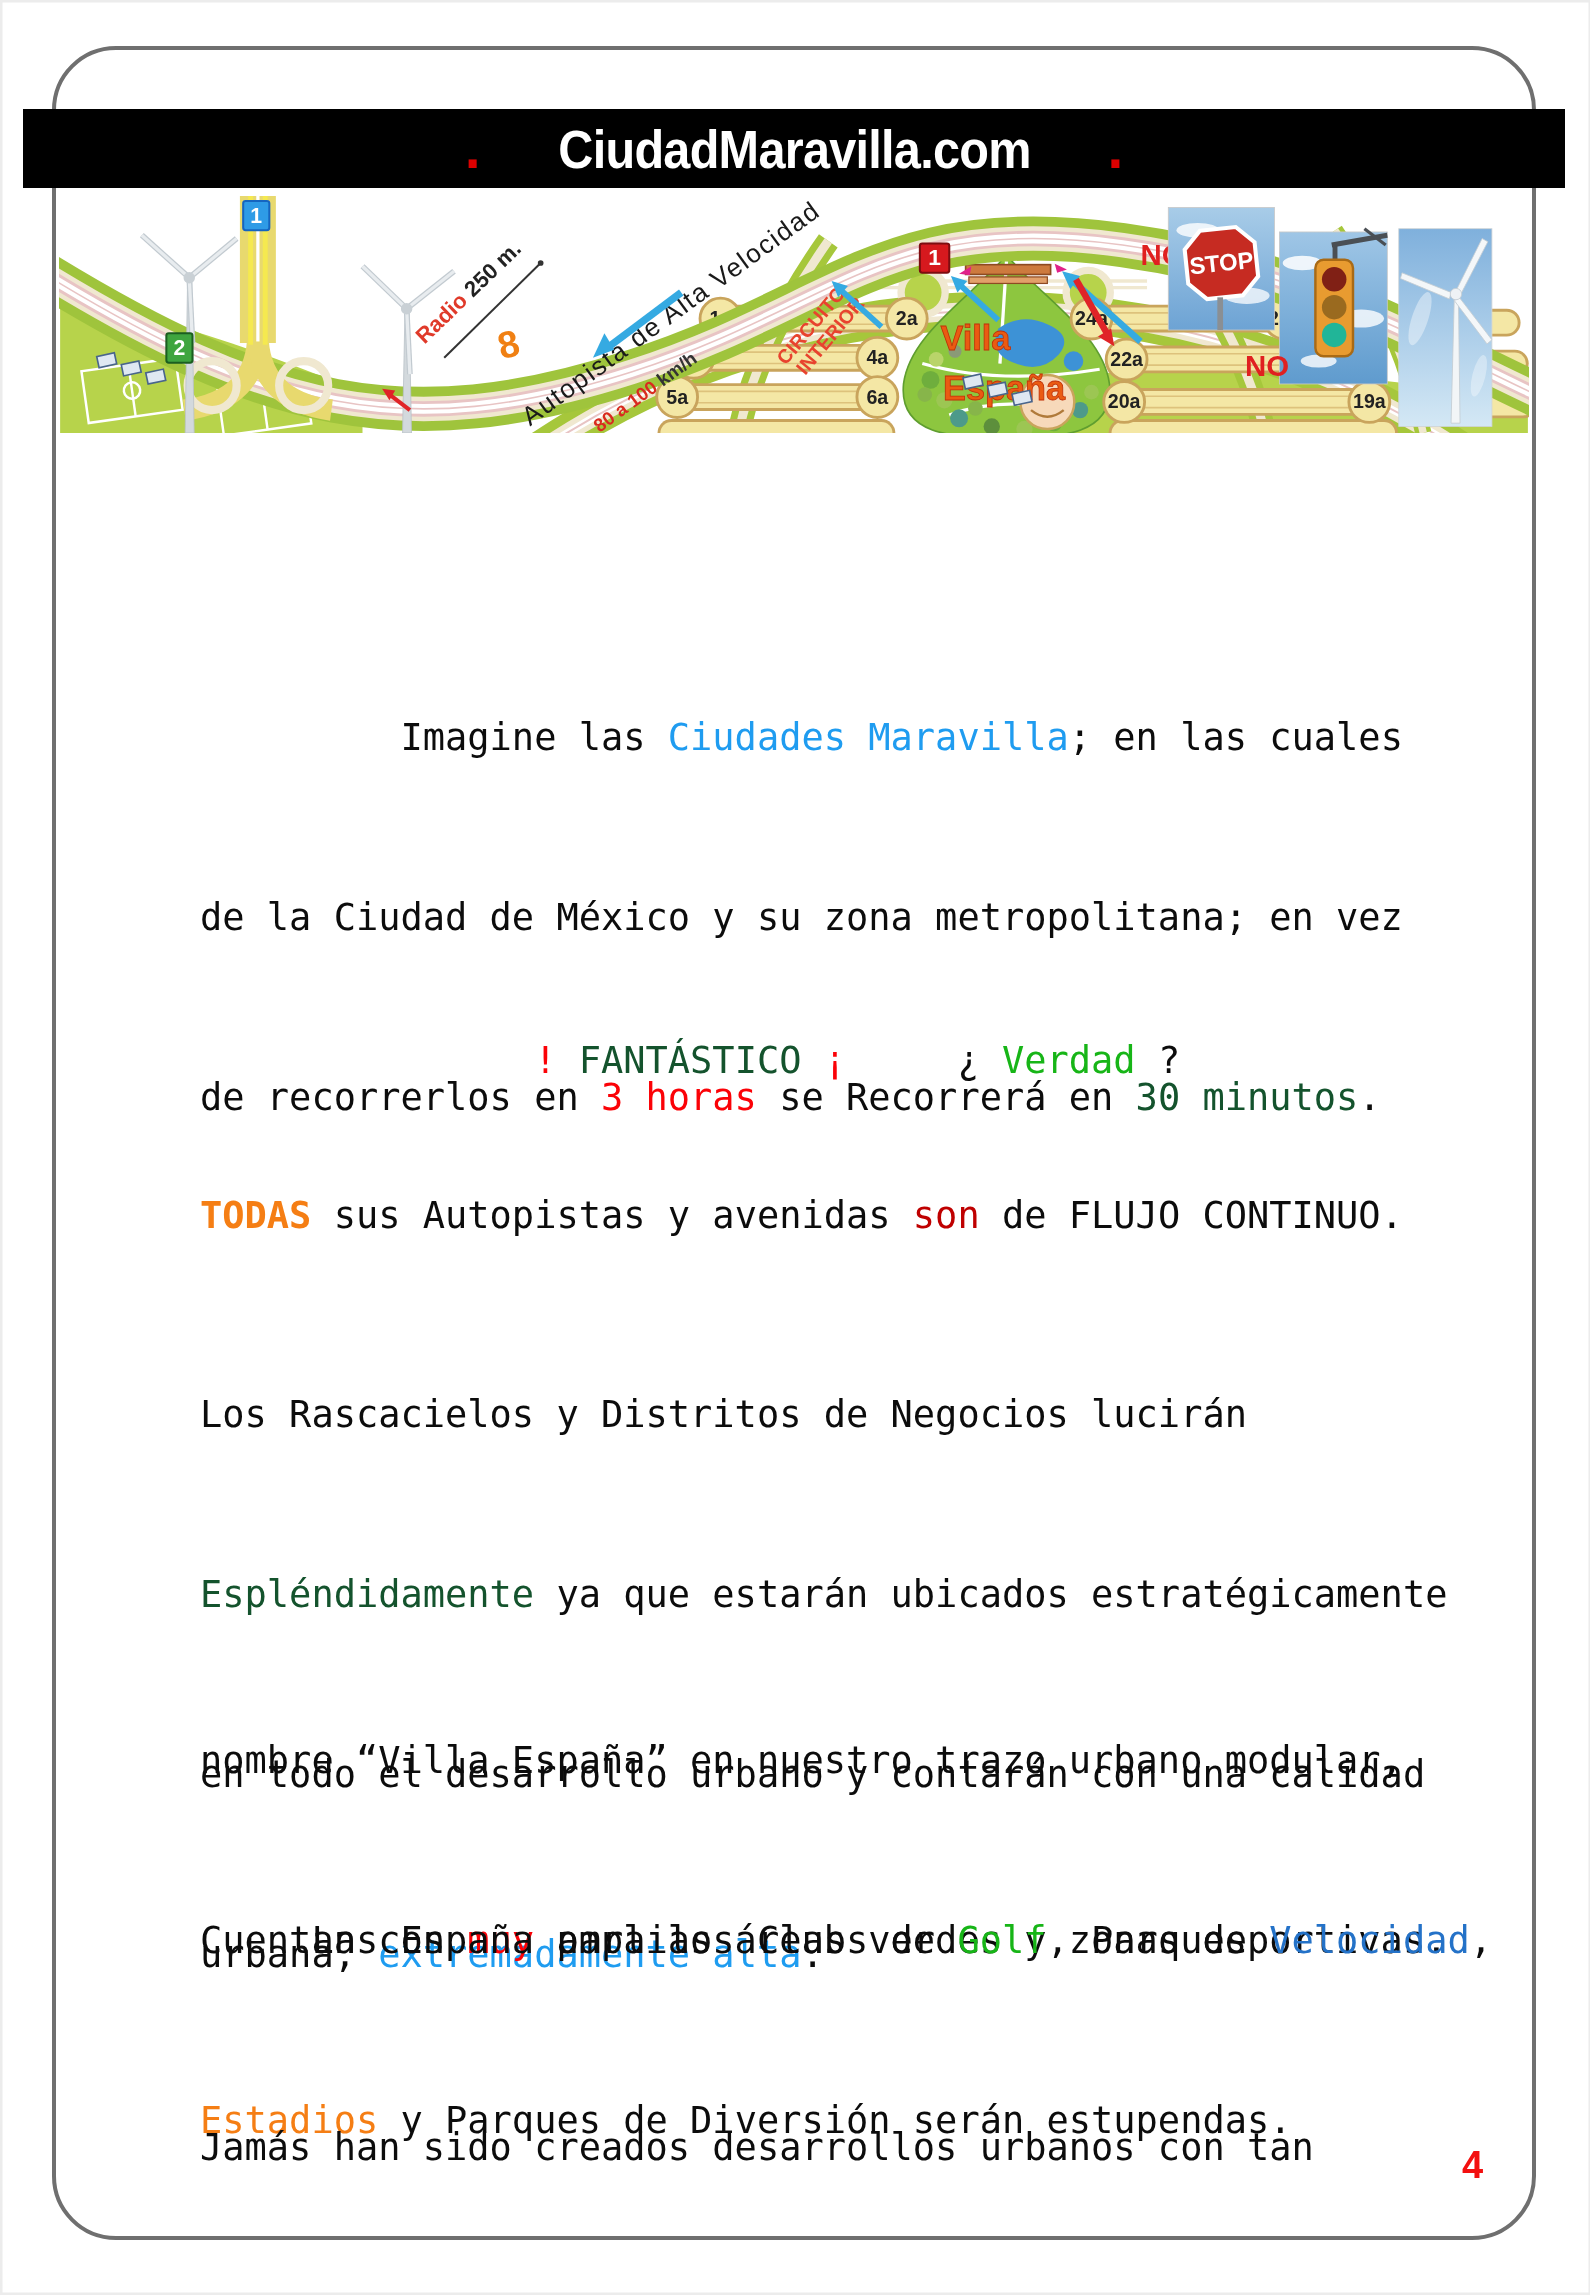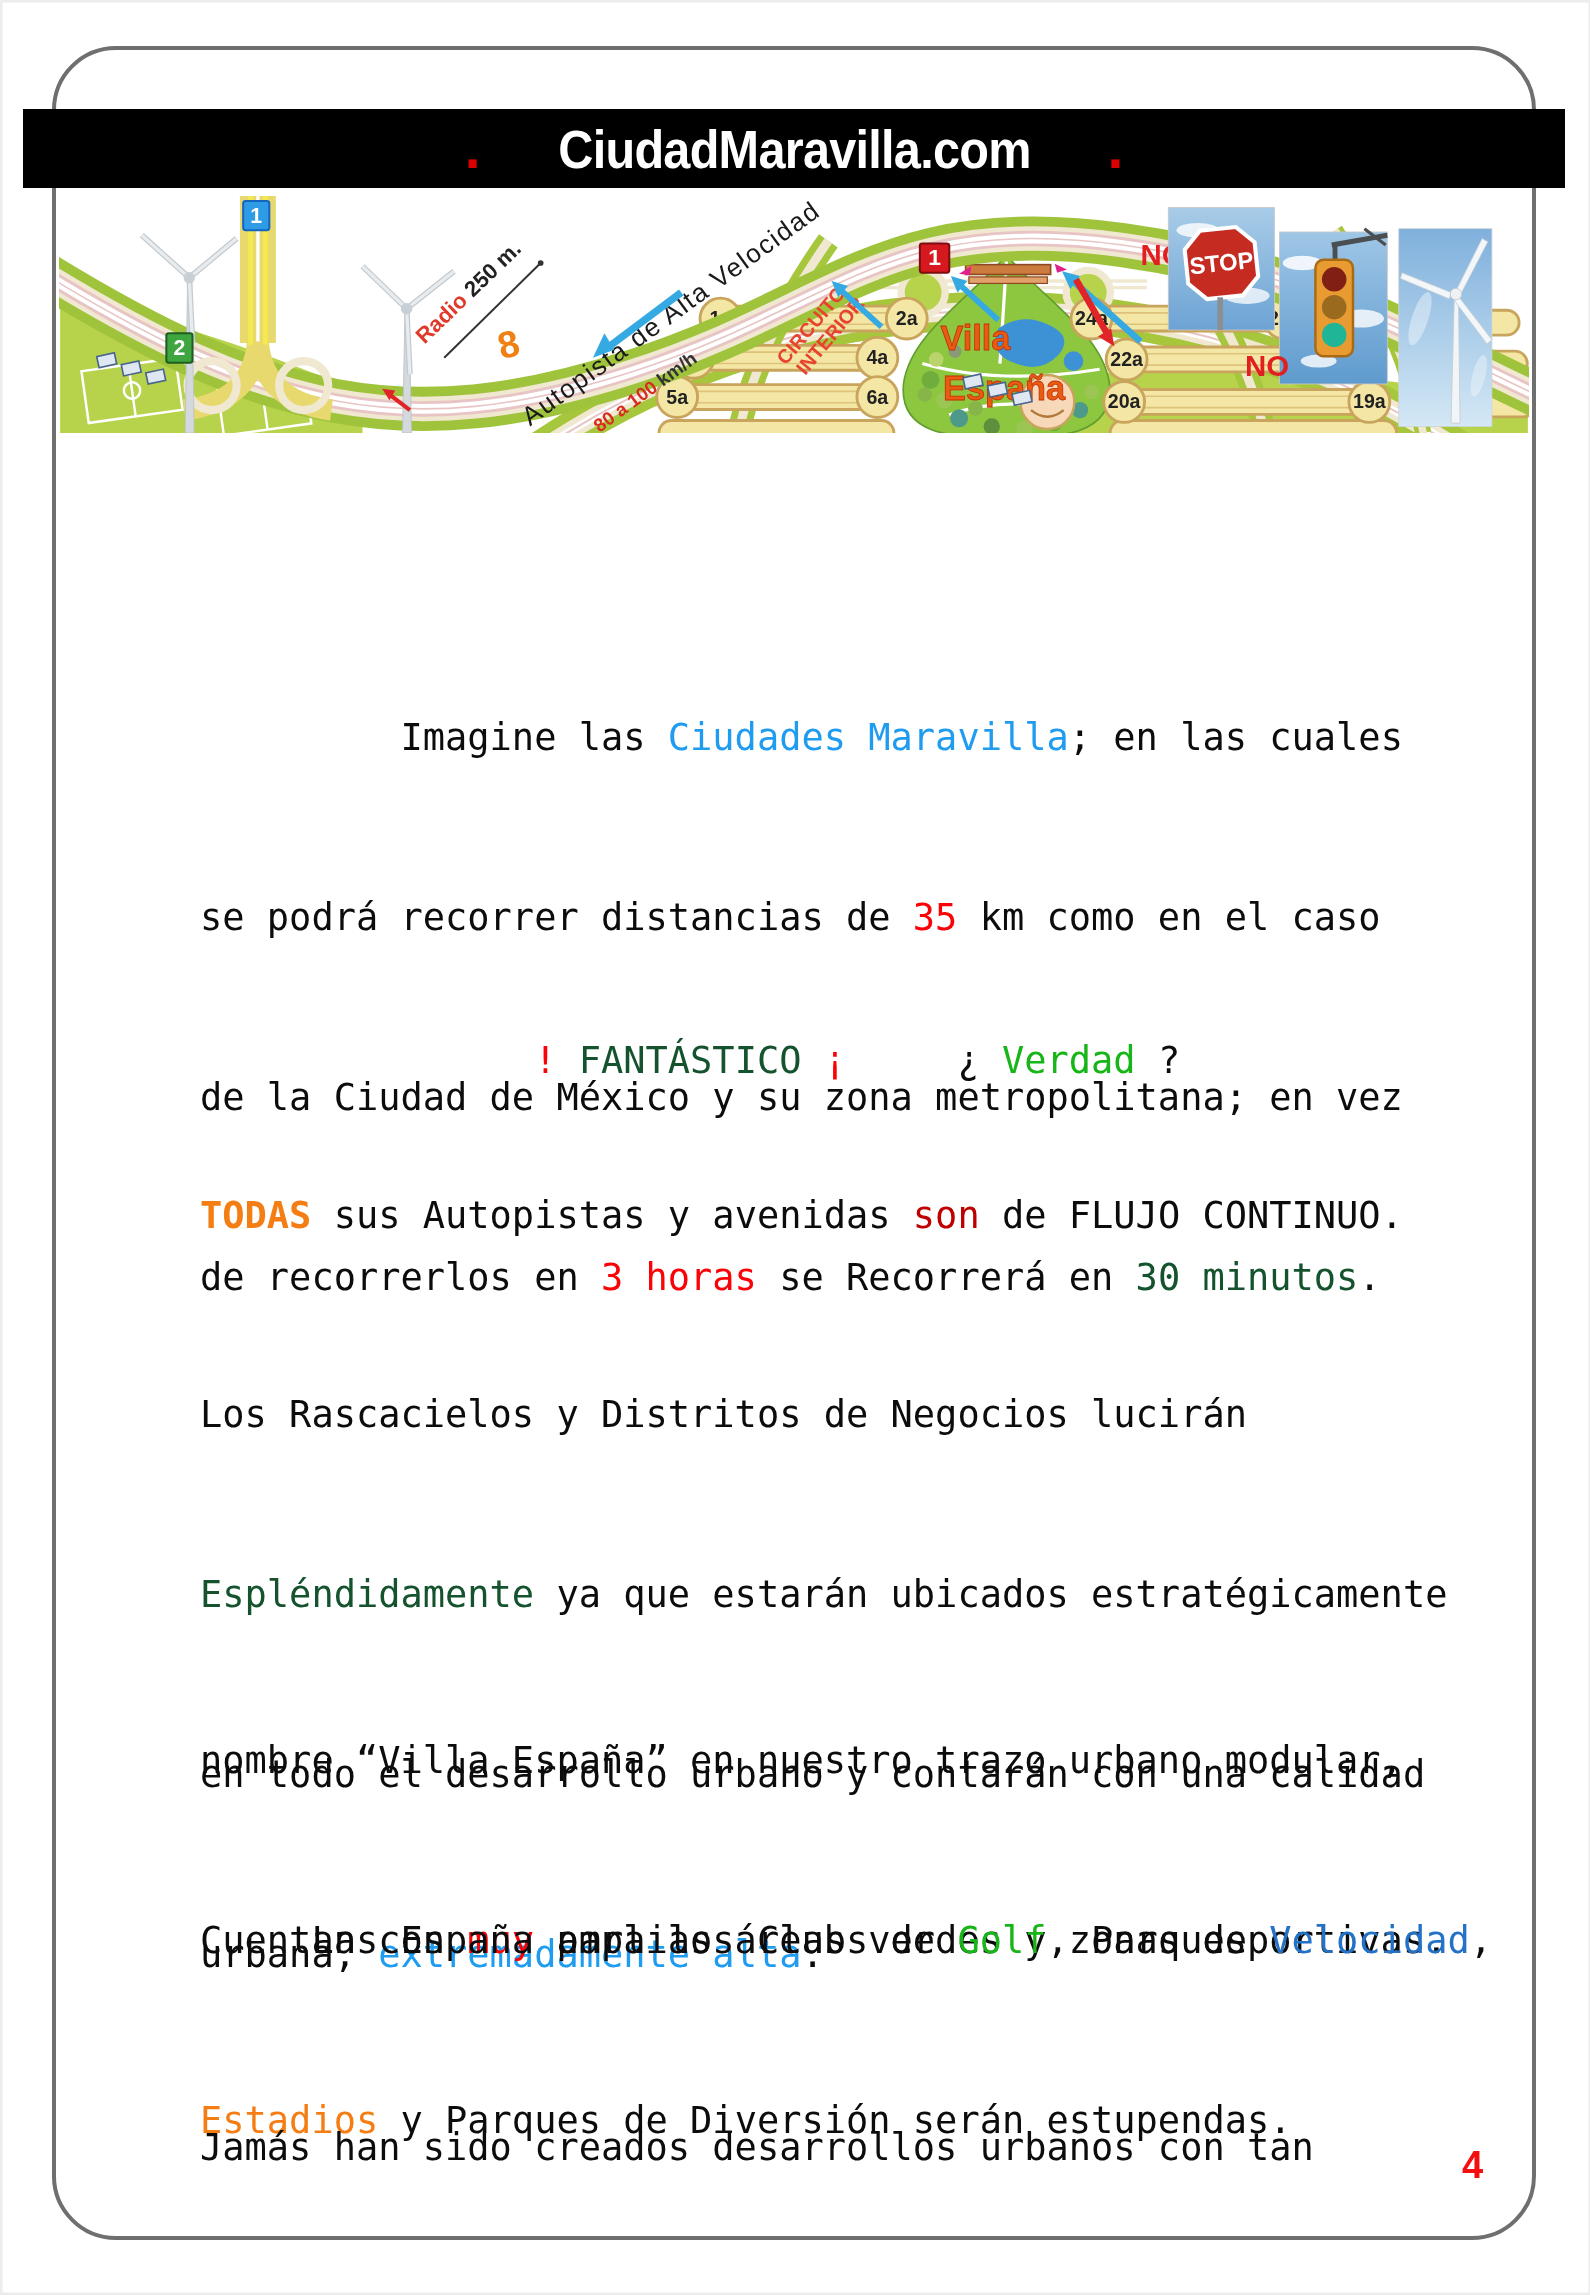--- a/index.html
+++ b/index.html
@@ -363,21 +363,20 @@
       <path d="M 1712,124 L 1752,176 L 1746,181 L 1706,128 Z" fill="#f4f7f9" stroke="#c3ccd2" stroke-width="1"></path>
       <circle cx="1708" cy="120" r="7" fill="#eef2f5" stroke="#c3ccd2"></circle>
     </g>
   </svg>
   </div>
 
   <div class="content">
 
     <div class="para" style="top:588px">
       <div class="ln"><span class="k">         Imagine las </span><span class="sky">Ciudades Maravilla</span><span class="k">; en las cuales</span></div>
-      <div class="ln"><span class="k">se podrá recorrer distancias de </span><span class="red">35</span><span class="k"> km como en el caso</span></div>
       <div class="ln"><span class="k">de la Ciudad de México y su zona metropolitana; en vez</span></div>
       <div class="ln"><span class="k">de recorrerlos en </span><span class="red">3 horas</span><span class="k"> se Recorrerá en </span><span class="blue">30 minutos</span><span class="k">.</span></div>
     </div>
 
     <div class="para" style="top:911px">
       <div class="ln"><span class="red">               !</span><span class="blue"> FANTÁSTICO </span><span class="red">¡</span><span class="k">     ¿ </span><span class="green">Verdad</span><span class="k"> ?</span></div>
     </div>
 
     <div class="para" style="top:1066px">
       <div class="ln"><span class="orange bold">TODAS</span><span class="k"> sus Autopistas y avenidas </span><span class="dred">son</span><span class="k"> de FLUJO CONTINUO.</span></div>

